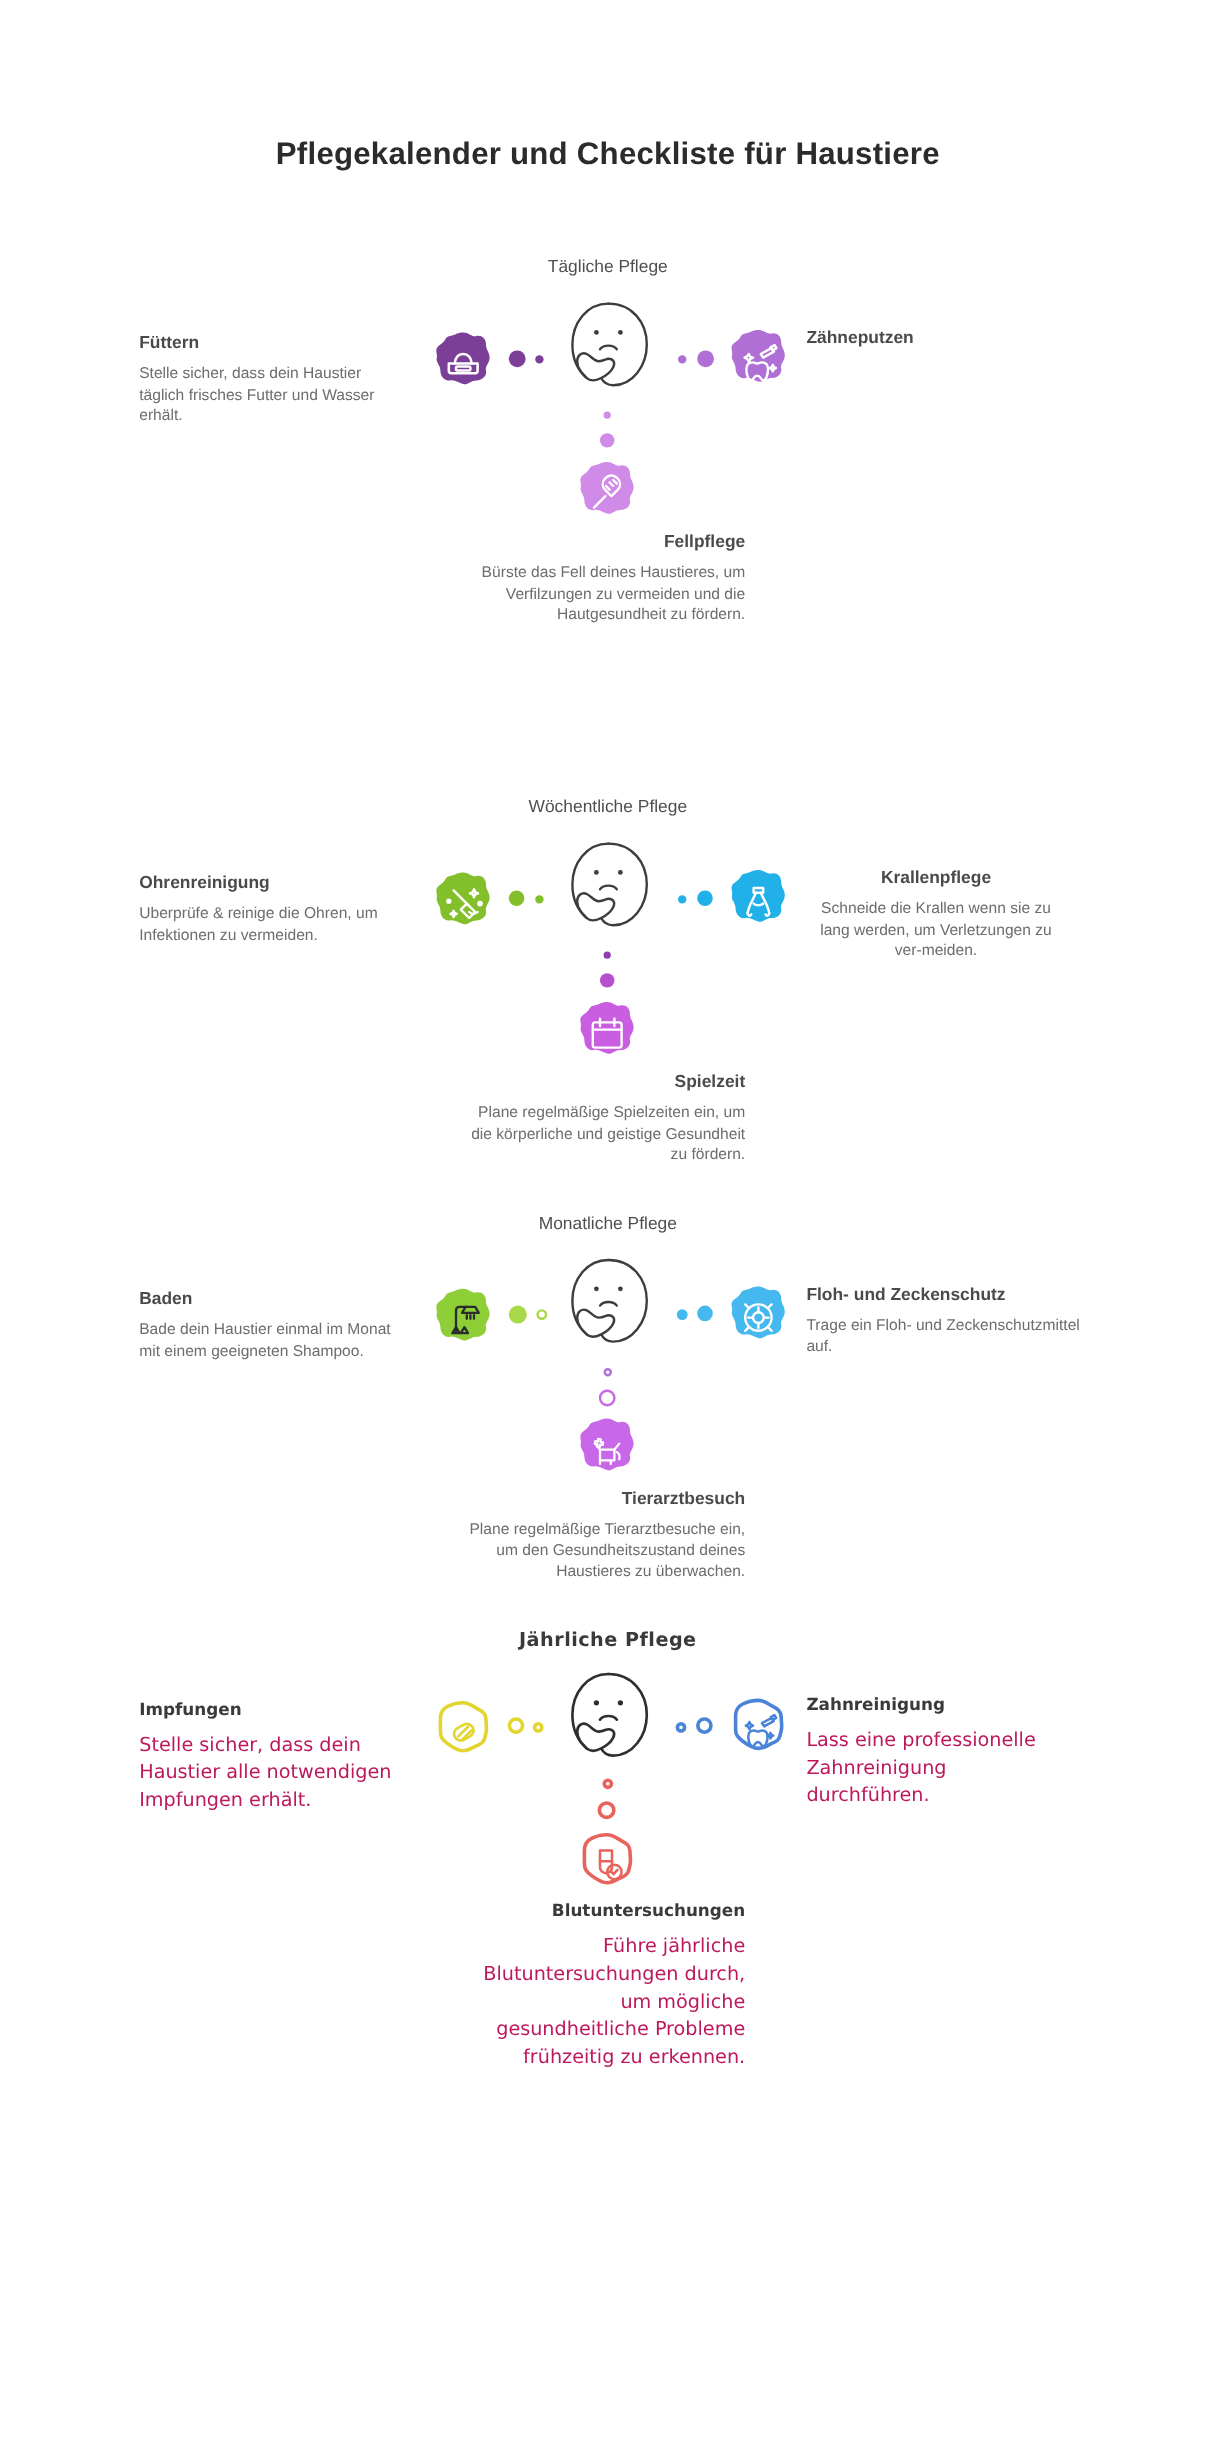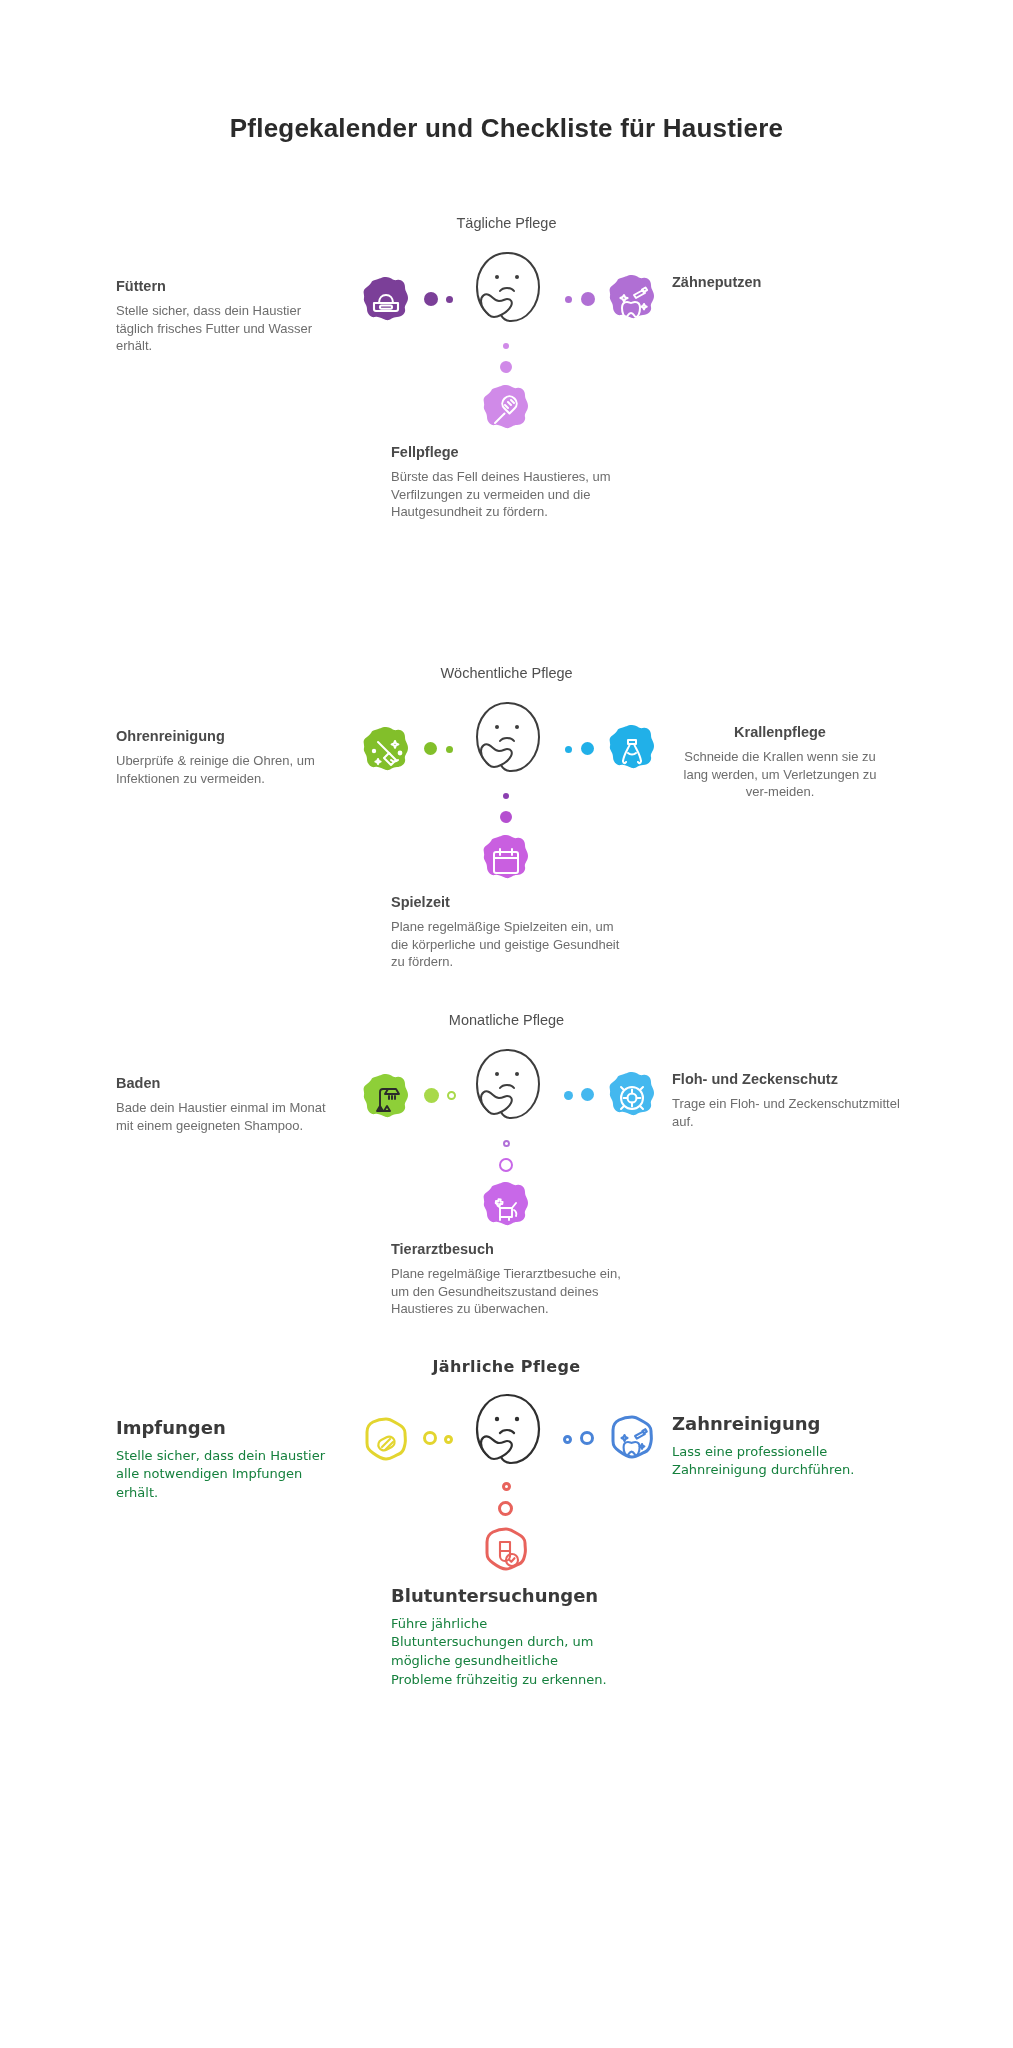--- a/index.html
+++ b/index.html
@@ -75,21 +75,21 @@
     border-radius: 50%;
   }
 
   
   .col {
     position: absolute;
     width: 216px;
   }
   .col.left  { }
   .col.right { text-align: left; }
-  .col.center{ text-align: left; width: 230px; }
+  .col.center{ text-align: right; width: 230px; }
 
   .item-title {
     font-size: 14.5px;
     font-weight: bold;
     color: #4a4a4a;
     line-height: 1.25;
     margin: 0 0 7px 0;
   }
   .item-desc {
     font-size: 13px;
@@ -102,27 +102,27 @@
   .hand, .hand .item-title, .hand .item-desc, .hand .section-title {
     font-family: "DejaVu Sans", "Liberation Sans", sans-serif;
   }
   .hand .section-title {
     font-size: 16px;
     font-weight: bold;
     color: #3a3a3a;
     letter-spacing: .4px;
   }
   .hand .item-title {
-    font-size: 18px;
+    font-size: 14px;
     font-weight: bold;
     color: #3a3a3a;
   }
   .hand .item-desc {
-    font-size: 13px;
-    color: #15803d;
+    font-size: 16px;
+    color: #be185d;
     line-height: 1.45;
   }
 </style>
 </head>
 <body>
 
 <h1 class="page-title">Pflegekalender und Checkliste für Haustiere</h1>
 
 <div class="section" id="sec-daily" style="top:215px;">
   <div class="section-title">Tägliche Pflege</div>

